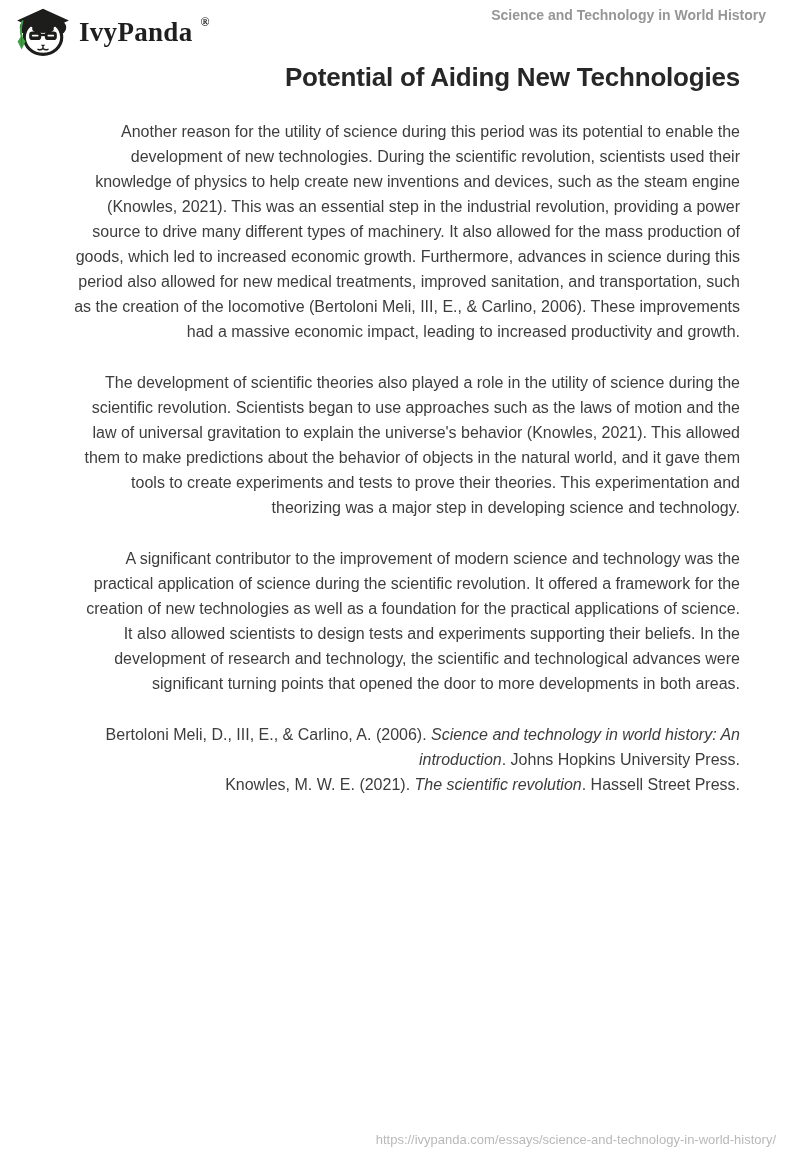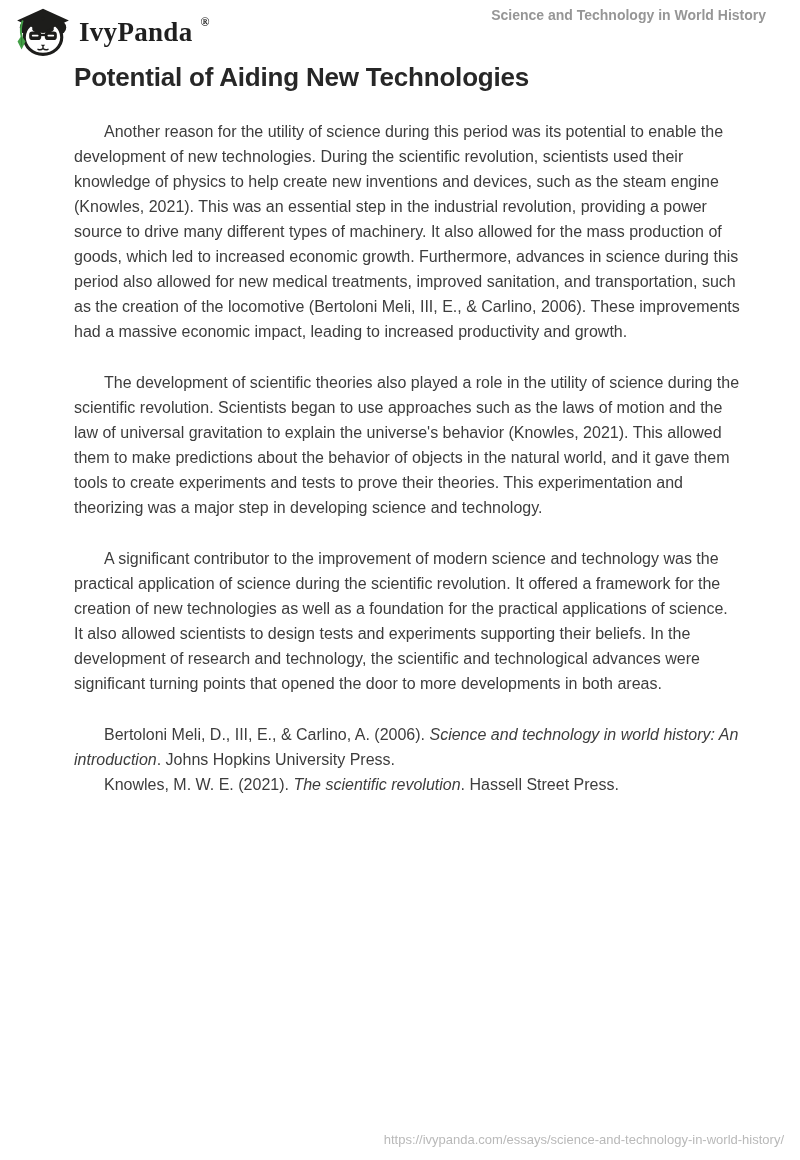--- a/index.html
+++ b/index.html
@@ -5,20 +5,21 @@
   * { box-sizing: border-box; }
   html, body { margin: 0; padding: 0; background: #ffffff; }
   .page {
     position: relative;
     width: 800px;
     height: 1160px;
     margin: 0 auto;
     background: #ffffff;
     font-family: "Liberation Sans", sans-serif;
     overflow: hidden;
+    text-align: right;
   }
   
   .header {
     display: flex;
     justify-content: space-between;
     align-items: flex-start;
     padding: 7px 34px 0 14px;
     height: 58px;
   }
   .brand {
@@ -68,21 +69,21 @@
     font-size: 16px;
     line-height: 25px;
     text-indent: 30px;
     color: #3d3d3d;
   }
   .ref + .ref { margin-top: 0; }
   .ref em { font-style: italic; }
   
   .footer {
     position: absolute;
-    right: 16px;
+    right: 24px;
     bottom: 12px;
   }
   .source-url {
     font-size: 13px;
     color: #b9b9b9;
   }
 </style>
 </head>
 <body>
 

